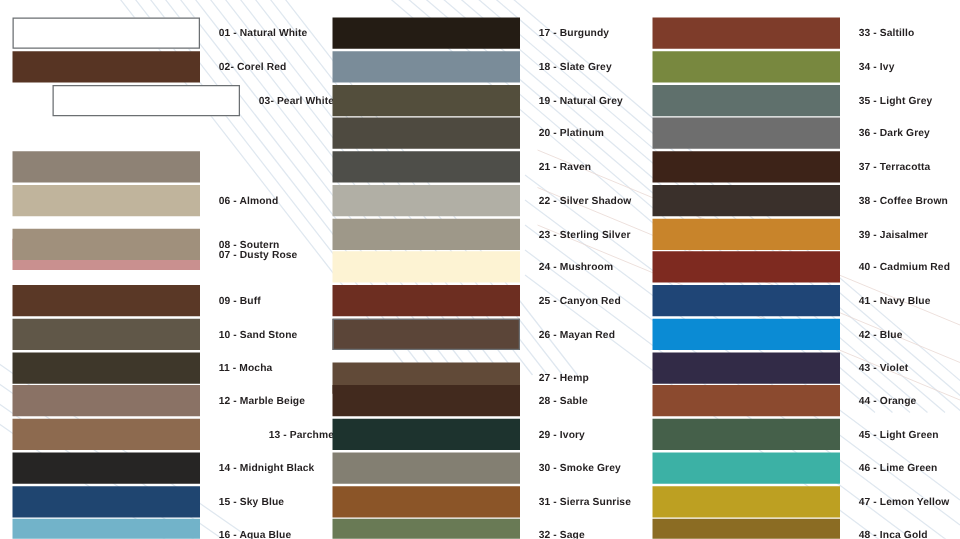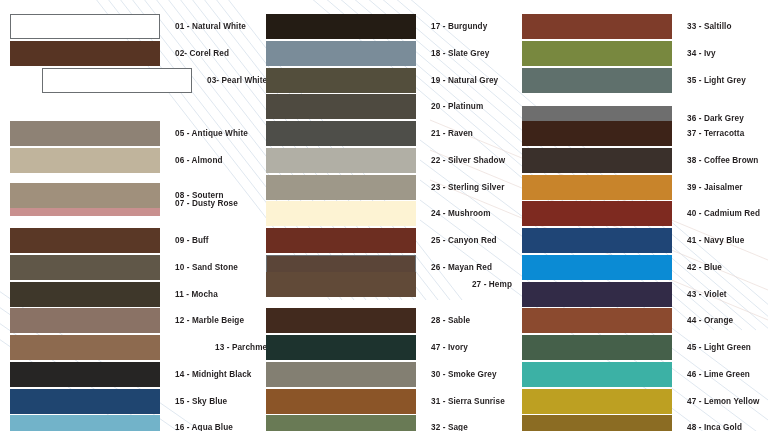--- a/index.html
+++ b/index.html
@@ -127,21 +127,20 @@
       <div class="swatch-row" style="top: 40.75px;">
         <div class="swatch-chip" style="background: rgb(87, 52, 35);"></div>
         <span class="swatch-label">02- Corel Red</span>
       </div>
       <div class="swatch-row" style="top: 67.5px; margin-left: 32px;">
         <div class="swatch-chip outlined" style="background: rgb(255, 255, 255);"></div>
         <span class="swatch-label">03- Pearl White</span>
       </div>
       <div class="swatch-row" style="top: 121px;">
         <div class="swatch-chip" style="background: rgb(142, 130, 117);"></div>
-        <span class="swatch-label">05 - Antique White</span>
       </div>
       <div class="swatch-row" style="top: 147.75px;">
         <div class="swatch-chip" style="background: rgb(192, 180, 156);"></div>
         <span class="swatch-label">06 - Almond</span>
       </div>
       <div class="swatch-row" style="top: 191px;">
         <div class="swatch-chip" style="background: rgb(201, 144, 143);"></div>
         <span class="swatch-label">07 - Dusty Rose</span>
       </div>
       <div class="swatch-row" style="top: 183px;">
@@ -215,31 +214,31 @@
         <span class="swatch-label">24 - Mushroom</span>
       </div>
       <div class="swatch-row" style="top: 228px;">
         <div class="swatch-chip" style="background: rgb(109, 46, 33);"></div>
         <span class="swatch-label">25 - Canyon Red</span>
       </div>
       <div class="swatch-row" style="top: 254.75px;">
         <div class="swatch-chip outlined" style="background: rgb(91, 69, 56);"></div>
         <span class="swatch-label">26 - Mayan Red</span>
       </div>
-      <div class="swatch-row" style="top: 272px; justify-content: space-between;">
+      <div class="swatch-row" style="top: 290px;">
         <div class="swatch-chip" style="background: rgb(97, 74, 56);"></div>
         <span class="swatch-label">27 - Hemp</span>
       </div>
       <div class="swatch-row" style="top: 308.25px;">
         <div class="swatch-chip" style="background: rgb(66, 42, 30);"></div>
         <span class="swatch-label">28 - Sable</span>
       </div>
       <div class="swatch-row" style="top: 335px;">
         <div class="swatch-chip" style="background: rgb(29, 51, 46);"></div>
-        <span class="swatch-label">47 - Ivory</span>
+        <span class="swatch-label">29 - Ivory</span>
       </div>
       <div class="swatch-row" style="top: 361.75px;">
         <div class="swatch-chip" style="background: rgb(131, 127, 114);"></div>
         <span class="swatch-label">30 - Smoke Grey</span>
       </div>
       <div class="swatch-row" style="top: 388.5px;">
         <div class="swatch-chip" style="background: rgb(139, 85, 40);"></div>
         <span class="swatch-label">31 - Sierra Sunrise</span>
       </div>
       <div class="swatch-row" style="top: 415.25px;">
@@ -253,21 +252,21 @@
         <span class="swatch-label">33 - Saltillo</span>
       </div>
       <div class="swatch-row" style="top: 40.75px;">
         <div class="swatch-chip" style="background: rgb(120, 136, 63);"></div>
         <span class="swatch-label">34 - Ivy</span>
       </div>
       <div class="swatch-row" style="top: 67.5px;">
         <div class="swatch-chip" style="background: rgb(95, 112, 108);"></div>
         <span class="swatch-label">35 - Light Grey</span>
       </div>
-      <div class="swatch-row" style="top: 94.25px; margin-top: 12px;">
+      <div class="swatch-row" style="top: 94.25px;">
         <div class="swatch-chip" style="background: rgb(110, 110, 110);"></div>
         <span class="swatch-label">36 - Dark Grey</span>
       </div>
       <div class="swatch-row" style="top: 121px;">
         <div class="swatch-chip" style="background: rgb(61, 35, 24);"></div>
         <span class="swatch-label">37 - Terracotta</span>
       </div>
       <div class="swatch-row" style="top: 147.75px;">
         <div class="swatch-chip" style="background: rgb(58, 48, 43);"></div>
         <span class="swatch-label">38 - Coffee Brown</span>

